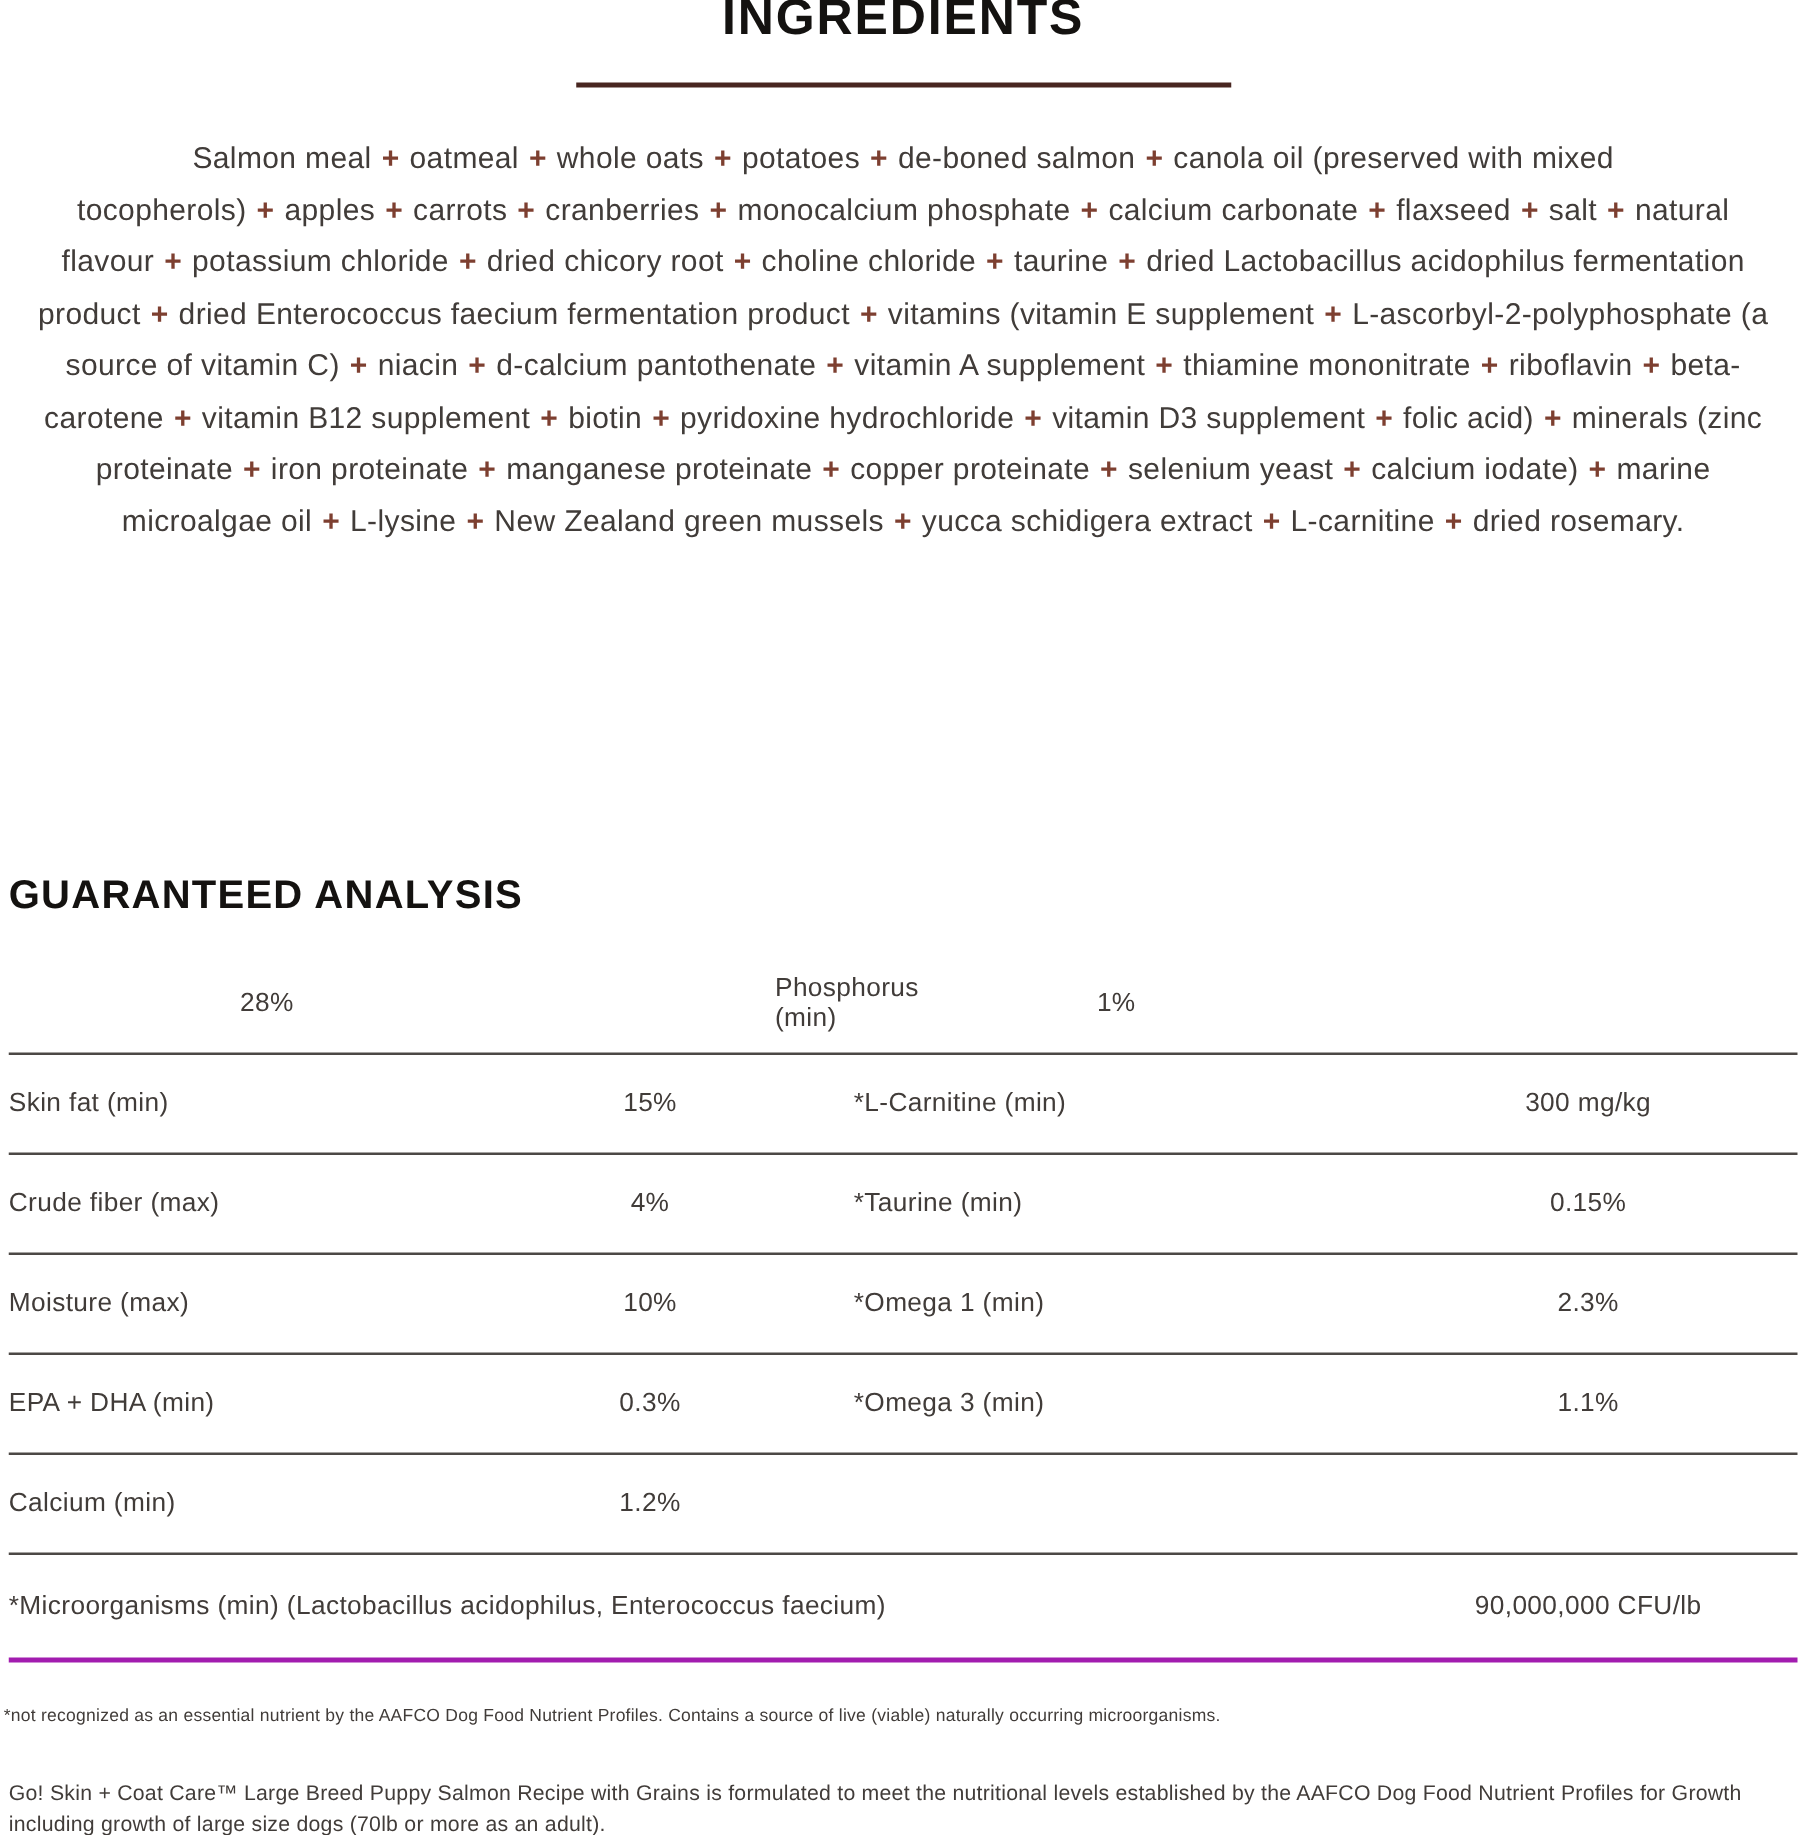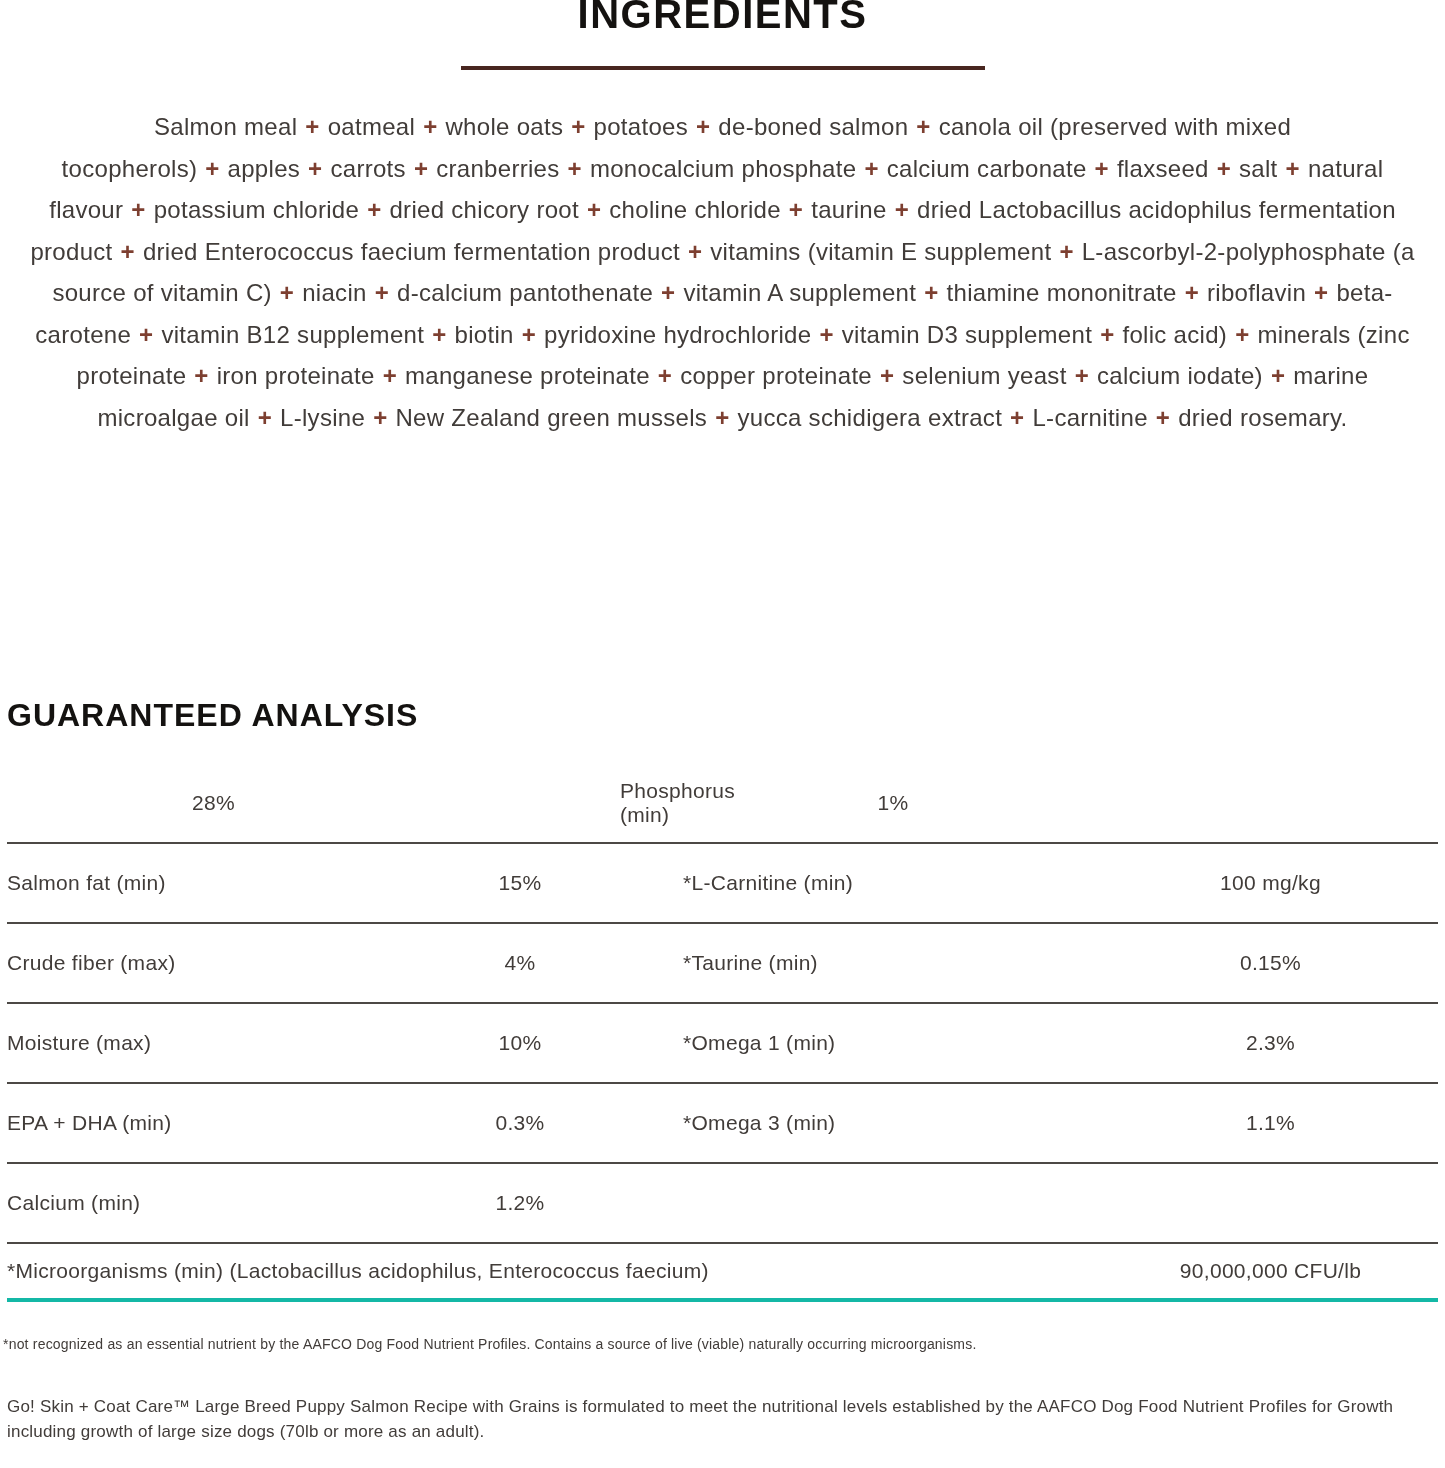--- a/index.html
+++ b/index.html
@@ -63,22 +63,22 @@
     border-bottom: 2px solid #4c4845;
     font-size: 21px;
     letter-spacing: 0.3px;
   }
   .arow .val, .full-row .val { text-align: center; }
 
   .full-row {
     display: grid;
     grid-template-columns: 1096px 1fr;
     align-items: center;
-    height: 58px;
-    border-bottom: 4px solid #14b8a6;
+    height: 86px;
+    border-bottom: 4px solid #a21caf;
     font-size: 21px;
     letter-spacing: 0.3px;
   }
 
   .footnote {
     margin: 30px 7px 0 3px;
     font-size: 14px;
     line-height: 24px;
     letter-spacing: 0.2px;
     color: #413c39;
@@ -107,25 +107,25 @@
 
   <div class="analysis-table">
 
     <div class="arow">
         <div class="val">28%</div>
         <div class="gap"></div>
         <div class="lbl">Phosphorus (min)</div>
         <div class="val">1%</div>
       </div>
       <div class="arow">
-        <div class="lbl">Salmon fat (min)</div>
+        <div class="lbl">Skin fat (min)</div>
         <div class="val">15%</div>
         <div class="gap"></div>
         <div class="lbl">*L-Carnitine (min)</div>
-        <div class="val">100 mg/kg</div>
+        <div class="val">300 mg/kg</div>
       </div>
       <div class="arow">
         <div class="lbl">Crude fiber (max)</div>
         <div class="val">4%</div>
         <div class="gap"></div>
         <div class="lbl">*Taurine (min)</div>
         <div class="val">0.15%</div>
       </div>
       <div class="arow">
         <div class="lbl">Moisture (max)</div>

